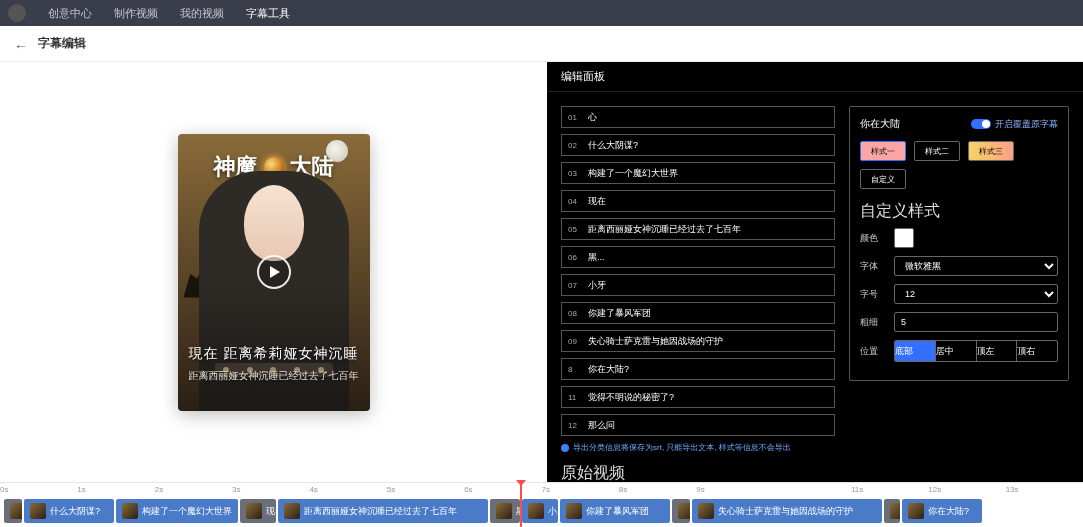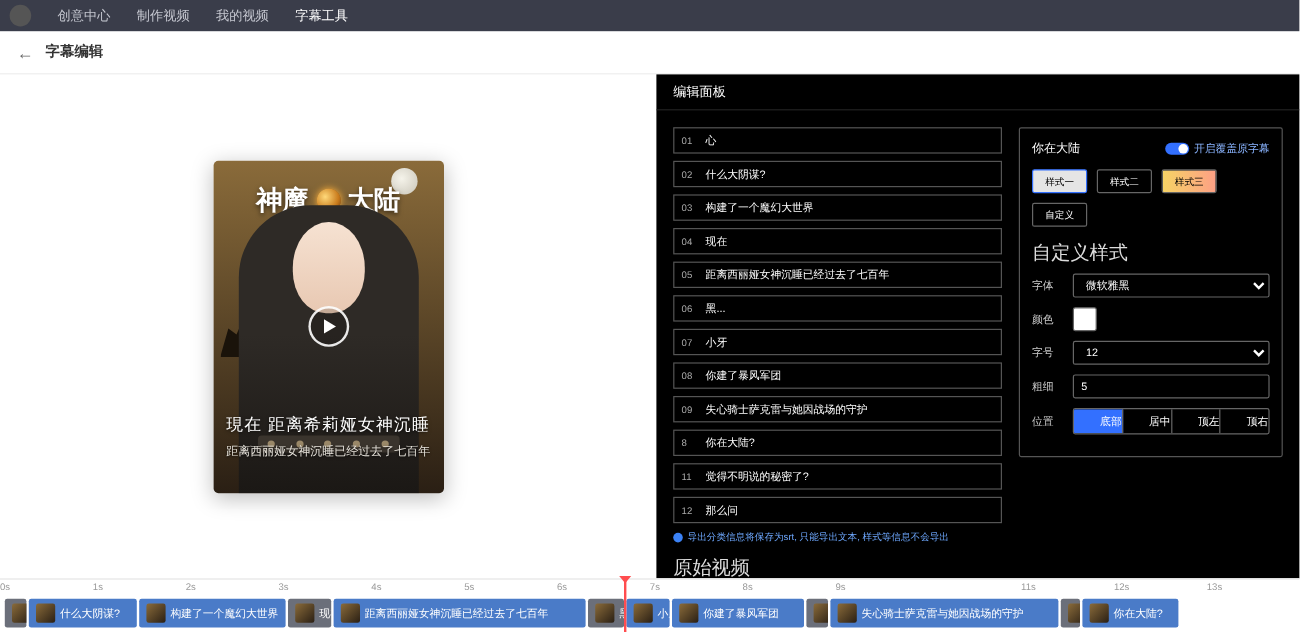--- a/index.html
+++ b/index.html
@@ -48,29 +48,29 @@
 .panel{border:1px solid #555;border-radius:2px;padding:10px}
 .panel-head{display:flex;justify-content:space-between;align-items:center;font-size:10px;margin-bottom:10px}
 .toggle{display:flex;align-items:center;gap:4px;font-size:9px;color:#8ab4ff}
 .toggle .sw{width:20px;height:10px;border-radius:5px;background:#3370ff;position:relative}
 .toggle .sw::after{content:"";position:absolute;right:1px;top:1px;width:8px;height:8px;border-radius:50%;background:#fff}
 
 .style-grid{display:flex;flex-wrap:wrap;gap:8px;margin-bottom:12px}
 .style-opt{width:46px;height:20px;border:1px solid #666;border-radius:2px;display:flex;align-items:center;justify-content:center;font-size:8px;cursor:pointer}
 .style-opt.sel{border-color:#3370ff}
 .style-opt.y{background:linear-gradient(90deg,#f6d365,#fda085);color:#000}
-.style-opt.w{background:#e5e5e5;color:#000}
+.style-opt.w{background:#fca5a5;color:#000}
 
 .form-row{display:flex;align-items:center;gap:8px;margin-bottom:8px;font-size:9px}
 .form-row label{width:26px;color:#ccc}
 .form-row .ctrl{flex:1}
 .select,.num{width:100%;height:20px;background:#000;border:1px solid #666;border-radius:2px;color:#fff;font-size:9px;padding:0 6px}
 .swatch{width:20px;height:20px;border:1px solid #666;border-radius:2px;background:#fff}
 .seg{display:flex;border:1px solid #666;border-radius:2px;overflow:hidden}
-.seg div{flex:1;text-align:right;height:20px;line-height:20px;font-size:9px;cursor:pointer;border-right:1px solid #666}
+.seg div{flex:1;text-align:left;height:20px;line-height:20px;font-size:9px;cursor:pointer;border-right:1px solid #666}
 .seg div:last-child{border-right:none}
 .seg div.on{background:#3370ff}
 
 .timeline{height:45px;background:#fff;border-top:1px solid #e5e5e5;position:relative}
 .ruler{height:16px;position:relative;font-size:8px;color:#999}
 .ruler span{position:absolute;top:2px}
 .track{position:absolute;left:0;right:0;top:16px;height:24px;display:flex;gap:2px;padding:0 4px}
 .clip{height:24px;border-radius:2px;overflow:hidden;display:flex;align-items:center;padding:0 6px;font-size:9px;color:#fff;white-space:nowrap;position:relative;cursor:pointer}
 .clip .thumb{width:16px;height:16px;background:linear-gradient(135deg,#8a6b3a,#2a1f14);border-radius:2px;margin-right:4px;flex:0 0 16px}
 .clip.blue{background:#4a7bc8}
@@ -196,28 +196,28 @@
           <div class="style-grid" id="style-grid">
               <div class="style-opt w sel">样式一</div>
               <div class="style-opt ">样式二</div>
               <div class="style-opt y">样式三</div>
               <div class="style-opt ">自定义</div>
             </div>
 
           <div class="section-title">自定义样式</div>
 
           <div class="form-row">
-            <label>字体</label>
-            <div class="ctrl"><select class="select"><option>微软雅黑</option></select></div>
-          </div>
-          <div class="form-row">
             <label>颜色</label>
             <div class="ctrl">
                 <div class="swatch"></div>
               </div>
+          </div>
+          <div class="form-row">
+            <label>字体</label>
+            <div class="ctrl"><select class="select"><option>微软雅黑</option></select></div>
           </div>
           <div class="form-row">
             <label>字号</label>
             <div class="ctrl"><select class="select"><option>12</option></select></div>
           </div>
           <div class="form-row">
             <label>粗细</label>
             <div class="ctrl"><input class="num" value="5" style=""></div>
           </div>
           <div class="form-row">

